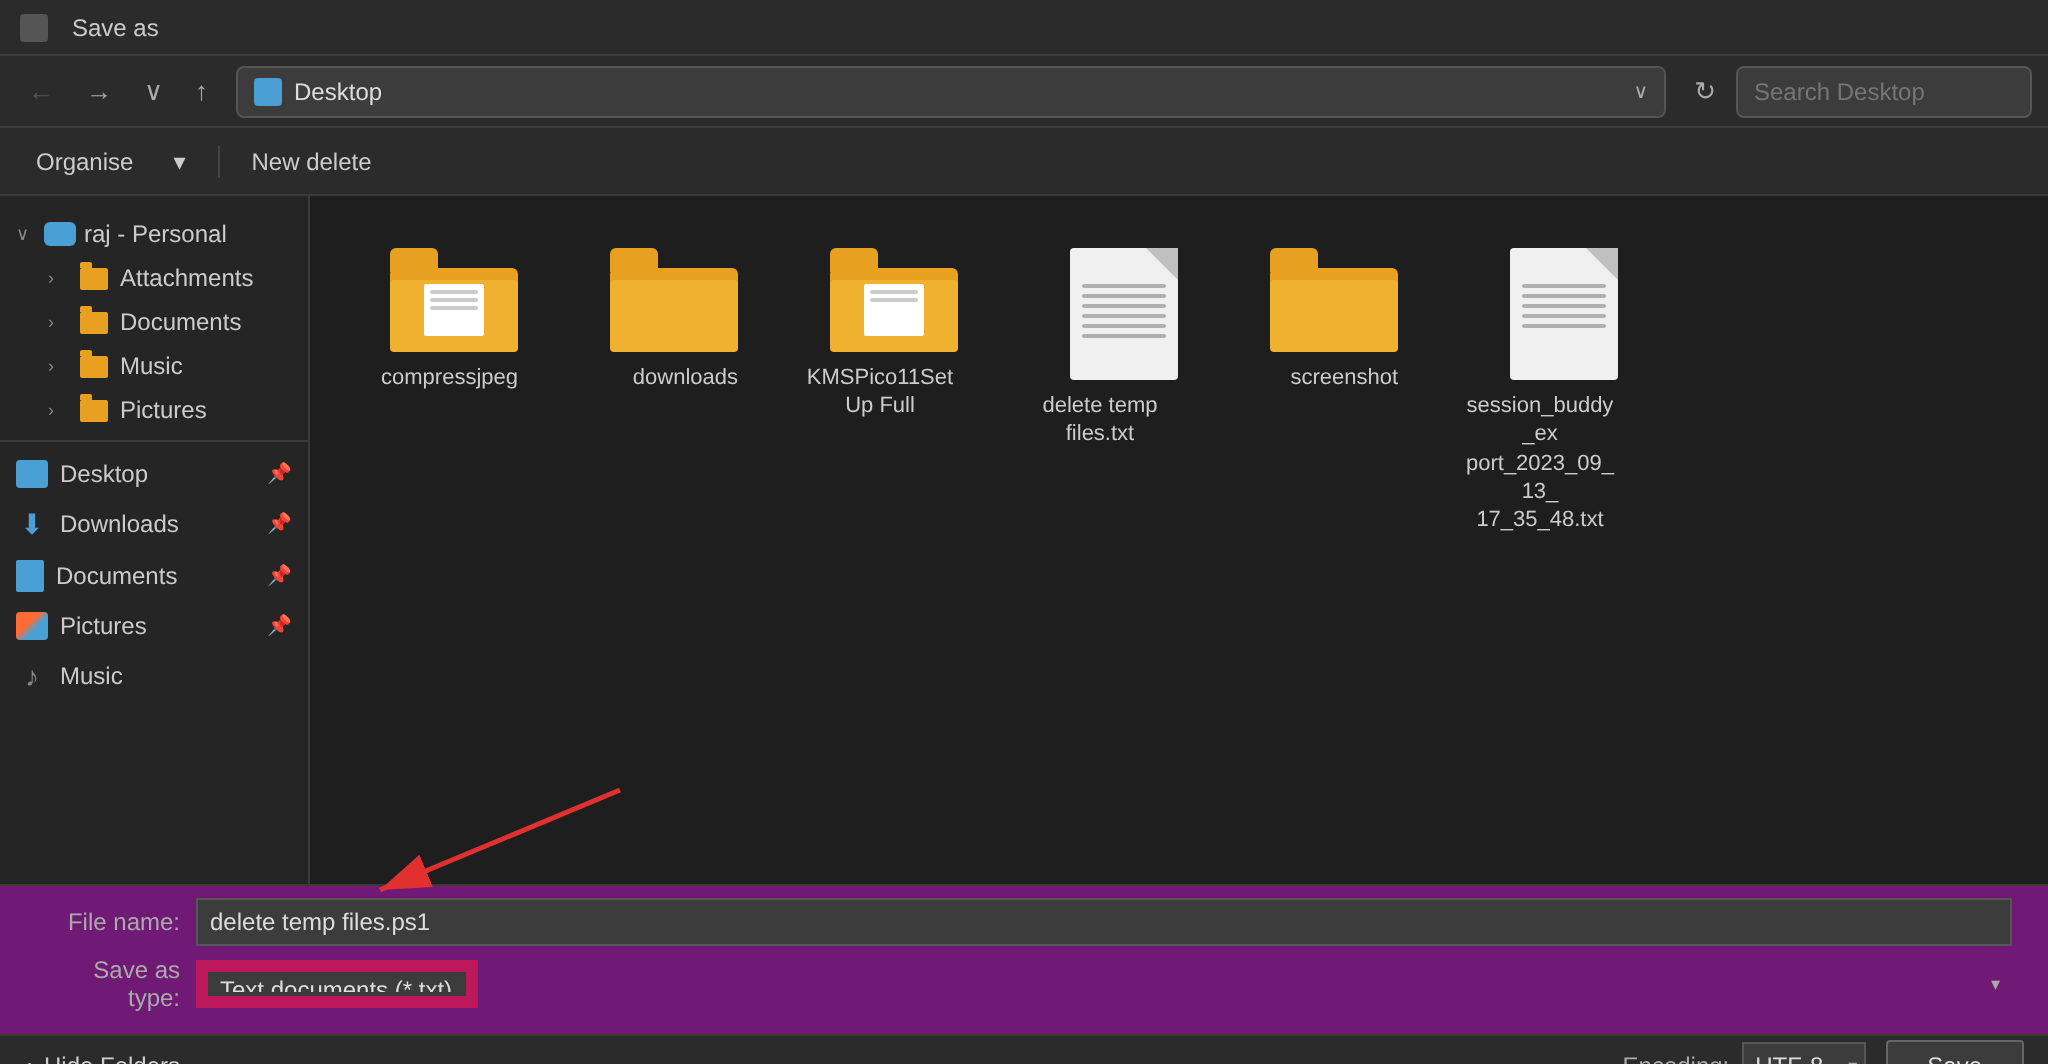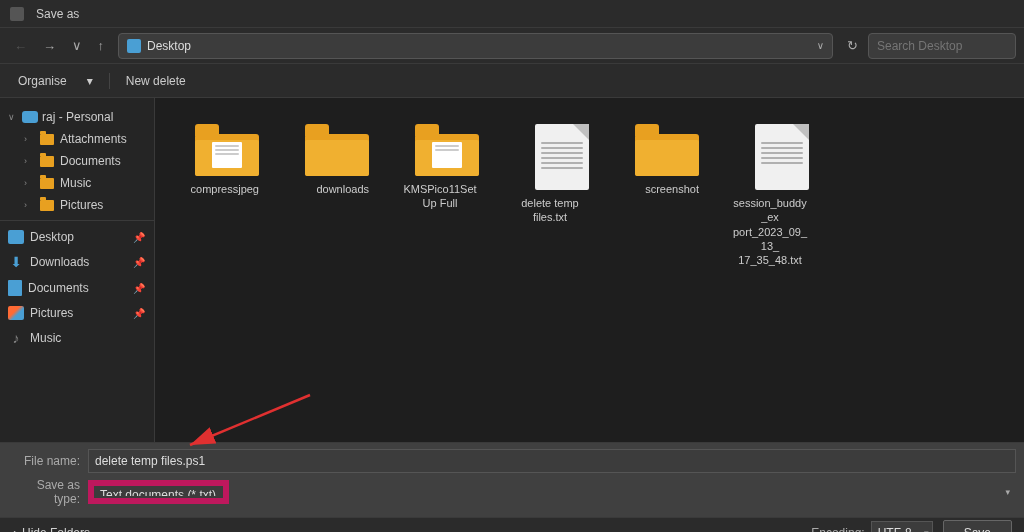--- a/index.html
+++ b/index.html
@@ -363,23 +363,23 @@
     .file-name {
       font-size: 11px;
       color: #ccc;
       text-align: center;
       line-height: 1.3;
       word-break: break-word;
     }
 
     
     .bottom-section {
-      background: #404040;
+      background: #701a75;
       border-top: 1px solid #3a3a3a;
-      padding: 6px 8px;
+      padding: 6px 18px;
     }
     .form-row {
       display: flex;
       align-items: center;
       margin-bottom: 5px;
     }
     .form-label {
       width: 80px;
       font-size: 12px;
       color: #aaa;

